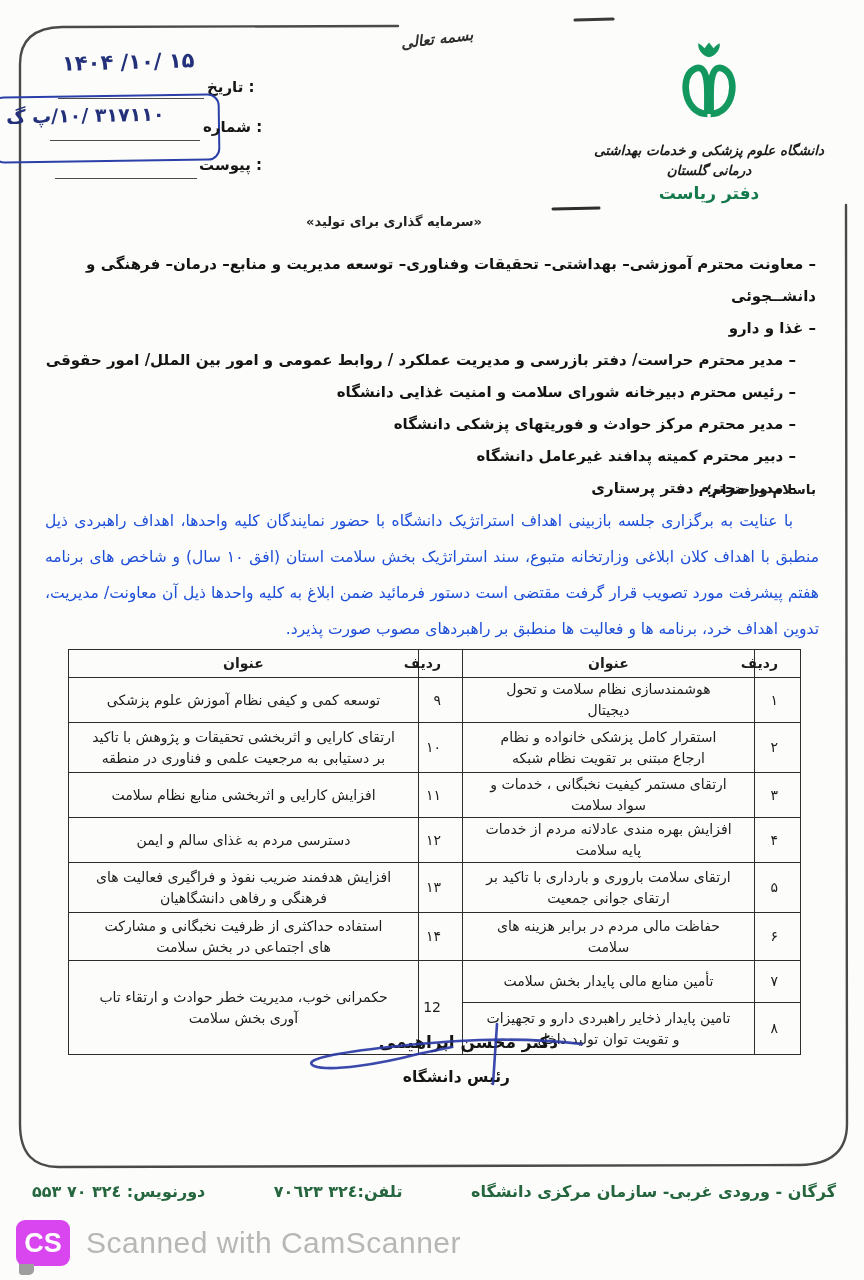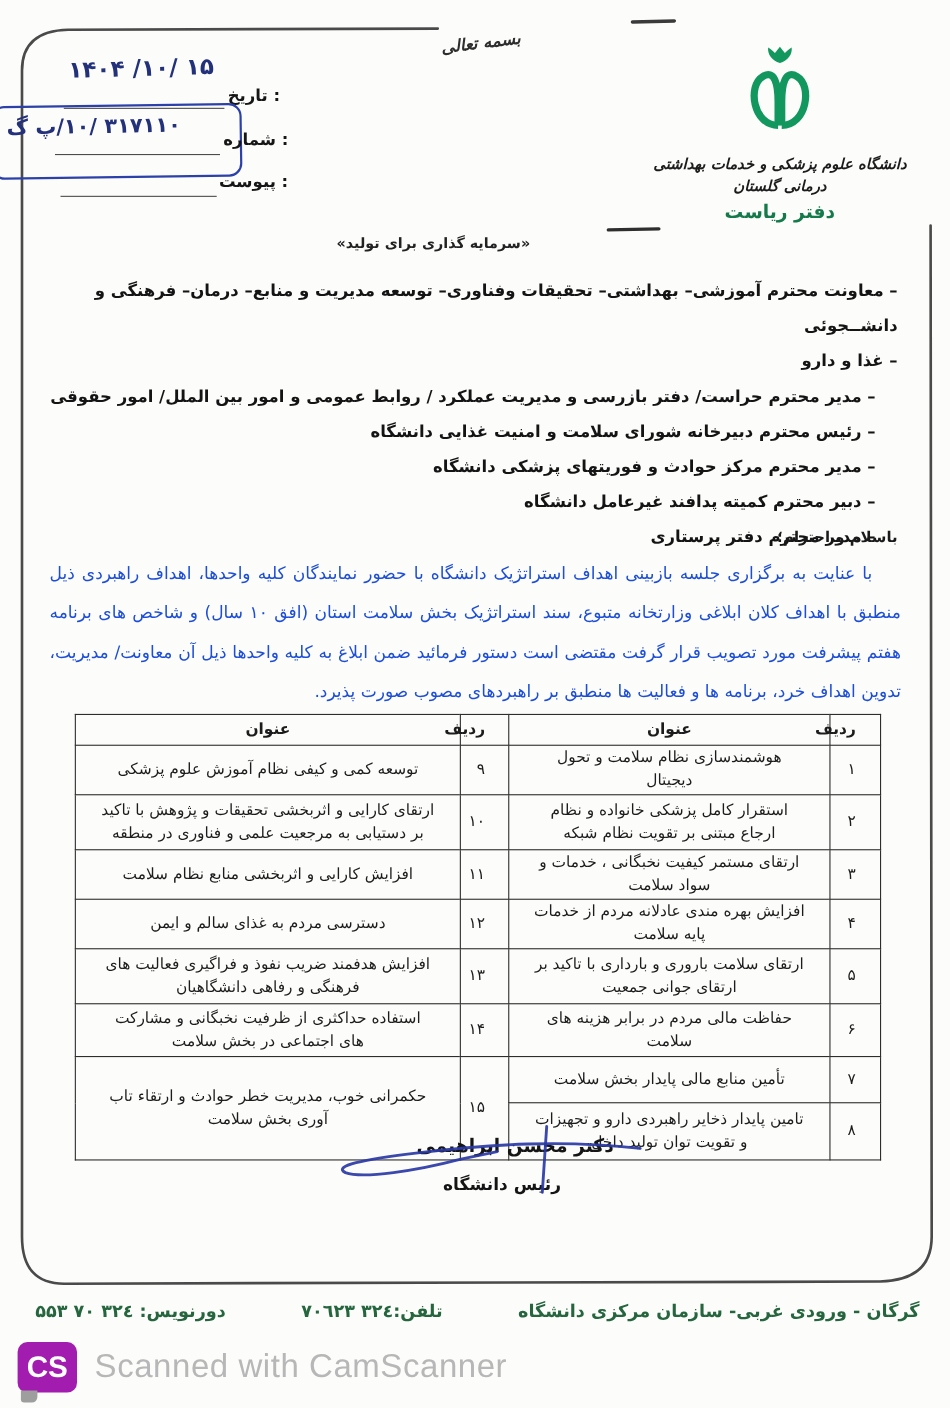--- a/index.html
+++ b/index.html
@@ -49,21 +49,21 @@
   .sig-block{left:300px;top:1018px;width:290px;height:80px;}
   .sig-name{position:absolute;top:14px;right:32px;font-size:17px;font-weight:800;direction:rtl;color:#151515;}
   .sig-role{position:absolute;top:50px;right:80px;font-size:15.5px;font-weight:700;direction:rtl;color:#151515;}
   .sig-svg{position:absolute;left:0;top:0;width:290px;height:80px;}
   
   .footer-line{left:32px;right:28px;top:1182px;direction:rtl;display:flex;
     justify-content:space-between;align-items:baseline;
     font-size:16px;font-weight:800;color:#26663f;white-space:nowrap;}
   
   .cam-strip{left:16px;top:1220px;display:flex;align-items:center;gap:16px;}
-  .cs-badge{position:relative;width:54px;height:46px;background:#a21caf;border-radius:9px;
+  .cs-badge{position:relative;width:54px;height:46px;background:#d946ef;border-radius:9px;
     display:flex;align-items:center;justify-content:center;
     color:#ffffff;font-weight:700;font-size:27px;font-family:"Liberation Sans",sans-serif;}
   .cs-badge::after{content:"";position:absolute;left:3px;bottom:-9px;width:15px;height:11px;
     background:#9e9e9e;border-radius:0 0 5px 3px;}
   .cam-text{font-family:"Liberation Sans",sans-serif;font-size:30px;color:#b7b7b7;
     font-weight:500;letter-spacing:0.5px;}
 </style>
 </head>
 <body>
 
@@ -161,21 +161,21 @@
   </tr>
   <tr class="r6">
     <td>۶</td>
     <td>حفاظت مالی مردم در برابر هزینه های سلامت</td>
     <td>۱۴</td>
     <td>استفاده حداکثری از ظرفیت نخبگانی و مشارکت های اجتماعی در بخش سلامت</td>
   </tr>
   <tr class="r7">
     <td>۷</td>
     <td>تأمین منابع مالی پایدار بخش سلامت</td>
-    <td rowspan="2">۱۵</td>
+    <td rowspan="2">12</td>
     <td rowspan="2">حکمرانی خوب، مدیریت خطر حوادث و ارتقاء تاب آوری بخش سلامت</td>
   </tr>
   <tr class="r8">
     <td>۸</td>
     <td>تامین پایدار ذخایر راهبردی دارو و تجهیزات و تقویت توان تولید داخل</td>
   </tr>
 </tbody>
   </table>
 
 <div class="abs sig-block">

